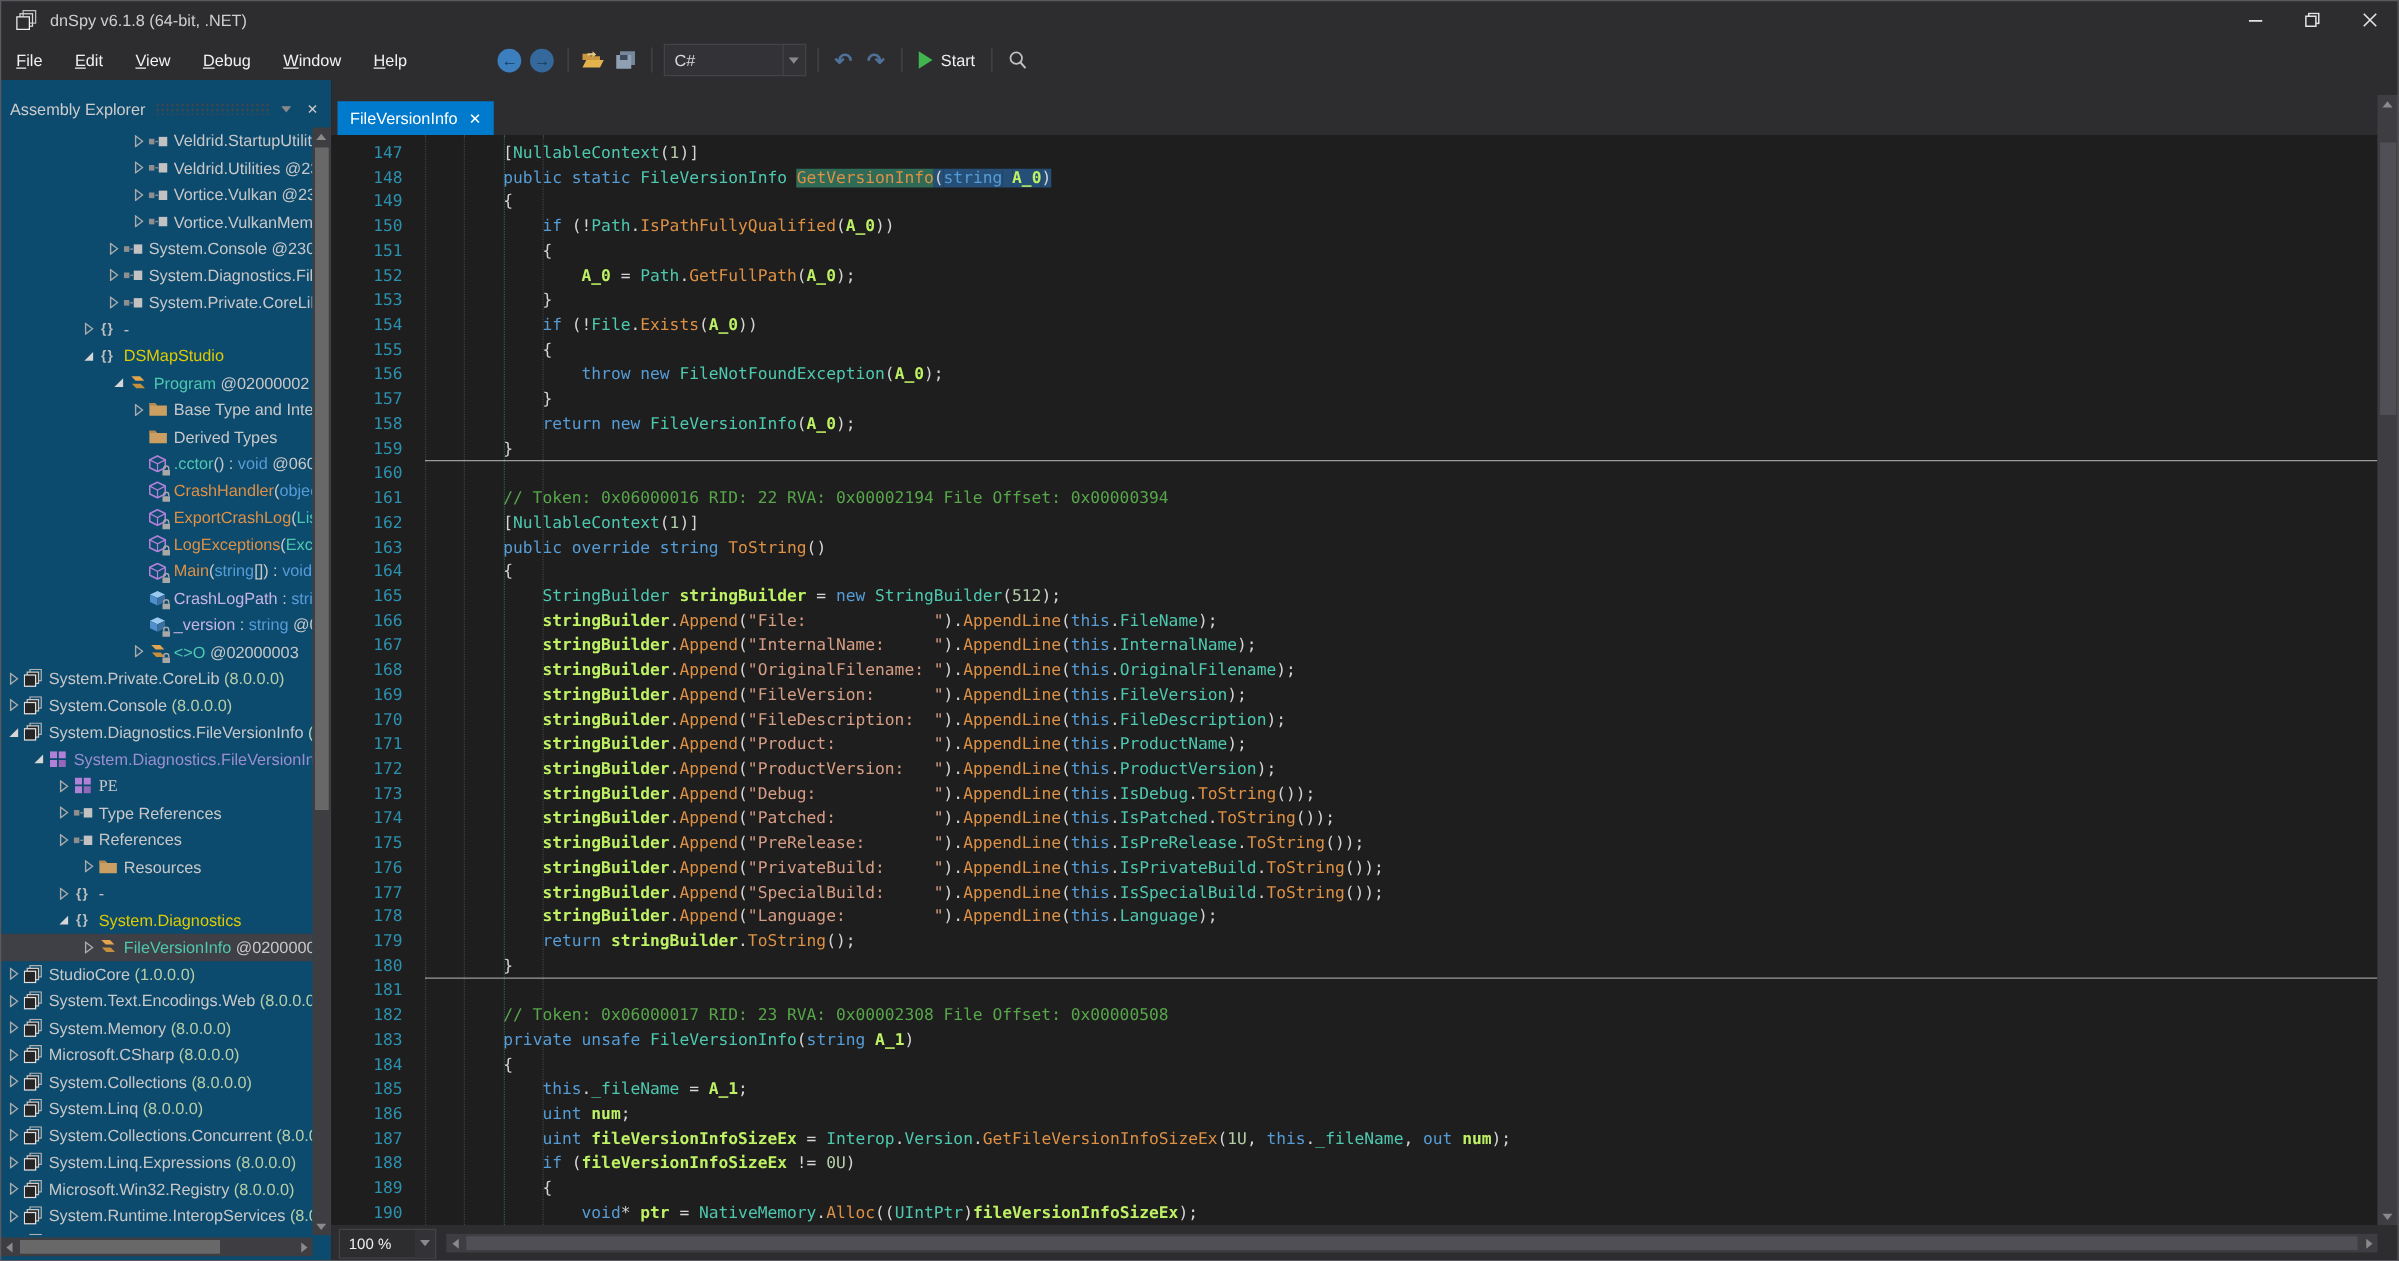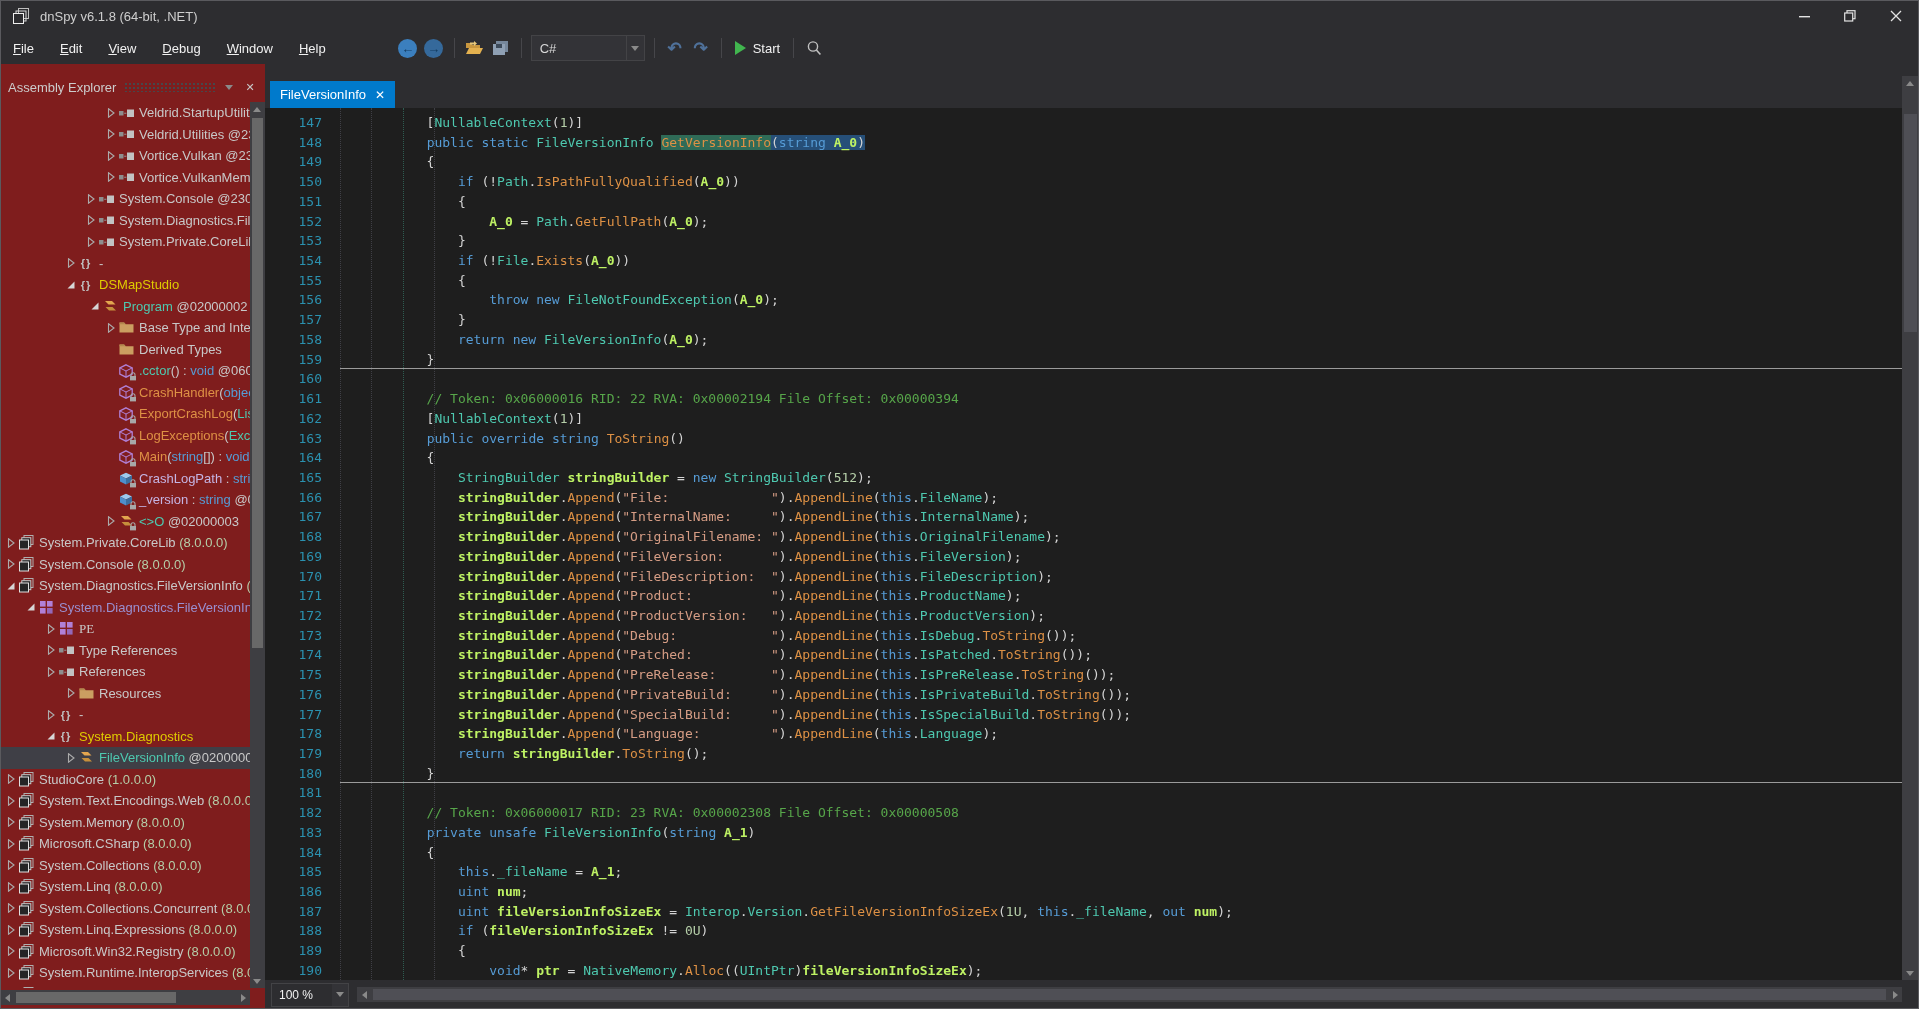--- a/index.html
+++ b/index.html
@@ -26,21 +26,21 @@
   .nav-circle.dim{background:#35699B;}
   .combo{display:flex;align-items:stretch;height:24px;width:112px;background:#333337;border:1px solid #434346;margin:0 2px;}
   .combo .cval{flex:1;display:flex;align-items:center;padding-left:8px;color:#D8D8D8;font-size:13px;}
   .combo .carr{width:17px;display:flex;align-items:center;justify-content:center;border-left:1px solid #434346;}
   .undo-glyph{font-size:17px;color:#4F719A;font-weight:bold;}
   .start-btn{display:flex;align-items:center;padding:0 6px;}
   .start-label{color:#F1F1F1;font-size:13px;margin-left:7px;}
   .tri-play{width:0;height:0;border-left:11px solid #41B64F;border-top:7px solid transparent;border-bottom:7px solid transparent;}
 
   
-  .panel{position:absolute;top:64px;left:0;width:265px;bottom:0;background:#7f1d1d;}
+  .panel{position:absolute;top:64px;left:0;width:265px;bottom:0;background:#0c4a6e;}
   .panel-header{position:absolute;top:12px;left:8px;right:6px;height:22px;display:flex;align-items:center;}
   .panel-title{color:#CCCCCC;font-size:13px;flex:none;padding-right:8px;}
   .dots{flex:1;height:10px;background-image:radial-gradient(circle,#47474B 1px,transparent 1.1px);background-size:4px 4px;}
   .ph-btn{width:18px;height:18px;display:flex;align-items:center;justify-content:center;color:#C8C8C8;font-size:11px;flex:none;margin-left:3px;}
   .tree{position:absolute;top:38px;left:0;right:15px;bottom:21px;overflow:hidden;}
   .trow{display:flex;align-items:center;height:21.5px;font-size:13px;white-space:pre;overflow:hidden;}
   .trow.sel{background:#3F3F46;}
   .texp{width:14px;height:14px;flex:none;display:flex;align-items:center;justify-content:center;}
   .ticon{width:16px;height:16px;flex:none;position:relative;display:flex;align-items:center;justify-content:center;margin-right:5px;}
   .ticon .lock{position:absolute;right:-3px;bottom:-2px;}
@@ -61,21 +61,21 @@
 
   
   .editor{position:absolute;top:64px;left:265px;right:0;bottom:0;background:#2D2D30;}
   .tabbar{position:absolute;top:12px;left:5px;right:17px;height:32px;display:flex;align-items:flex-end;}
   .tab{display:flex;align-items:center;height:27px;padding:0 10px;background:#007ACC;color:#FFFFFF;font-size:13px;}
   .tab-close{margin-left:9px;font-size:12px;color:#FFFFFF;}
   .code{position:absolute;top:44px;left:0;right:17px;bottom:29px;background:#1E1E1E;overflow:hidden;}
   .guide{position:absolute;top:0;bottom:0;width:0;border-left:1px dotted #3F3F46;}
   .guide.gteal{border-left-color:#2F5D52;}
   .codelines{position:relative;padding-top:5px;}
-  .cl{display:flex;height:19.72px;line-height:19.72px;font-family:"DejaVu Sans Mono",monospace;font-size:13px;white-space:pre;position:relative;gap:24px;}
+  .cl{display:flex;height:19.72px;line-height:19.72px;font-family:"DejaVu Sans Mono",monospace;font-size:13px;white-space:pre;position:relative;}
   .cl .ln{width:57px;flex:none;text-align:right;color:#2B91AF;}
   .cl .lc{padding-left:18px;}
   .cl.sep::after{content:"";position:absolute;left:75px;right:0;bottom:0;border-top:1px solid #9B9B9B;}
   .tk-p{color:#D4D4D4}.tk-k{color:#569CD6}.tk-t{color:#4EC9B0}.tk-m{color:#DE9145}
   .tk-s{color:#D69D85}.tk-c{color:#57A64A}.tk-num{color:#B5CEA8}.tk-v{color:#bef264;font-weight:bold}
   .tk-defhl{background:#2F6B57}.tk-sel{background:#264F78}
 
   
   .ed-vscroll{position:absolute;top:12px;right:0;width:17px;bottom:29px;background:#3E3E42;}
   .ed-vthumb{position:absolute;left:2px;right:2px;top:38px;height:218px;background:#4F4F55;}

